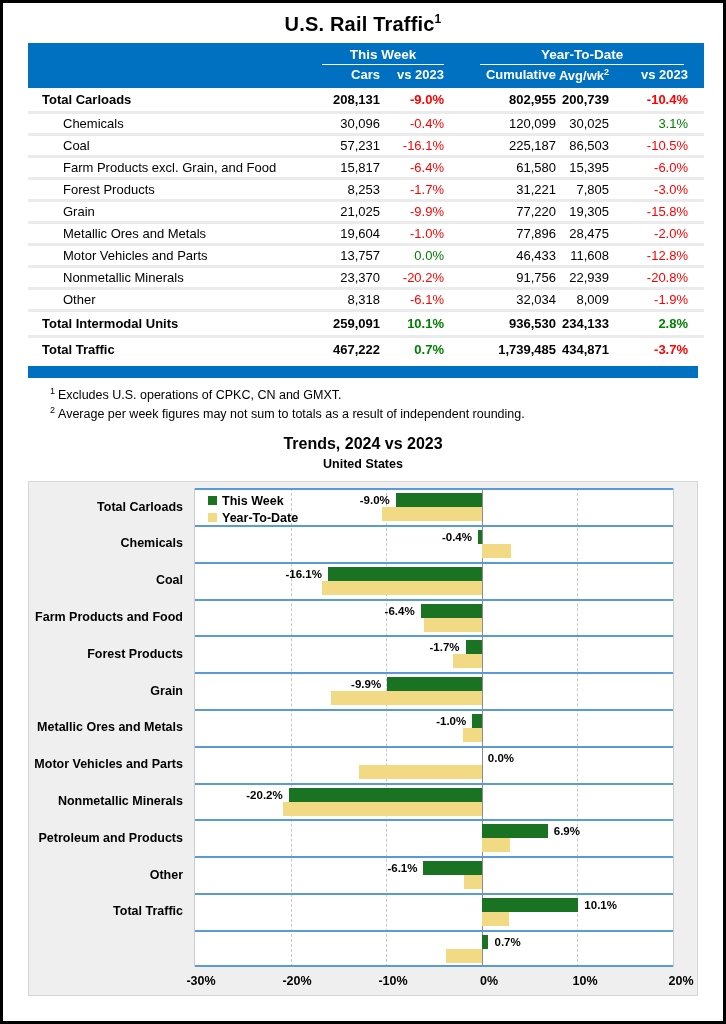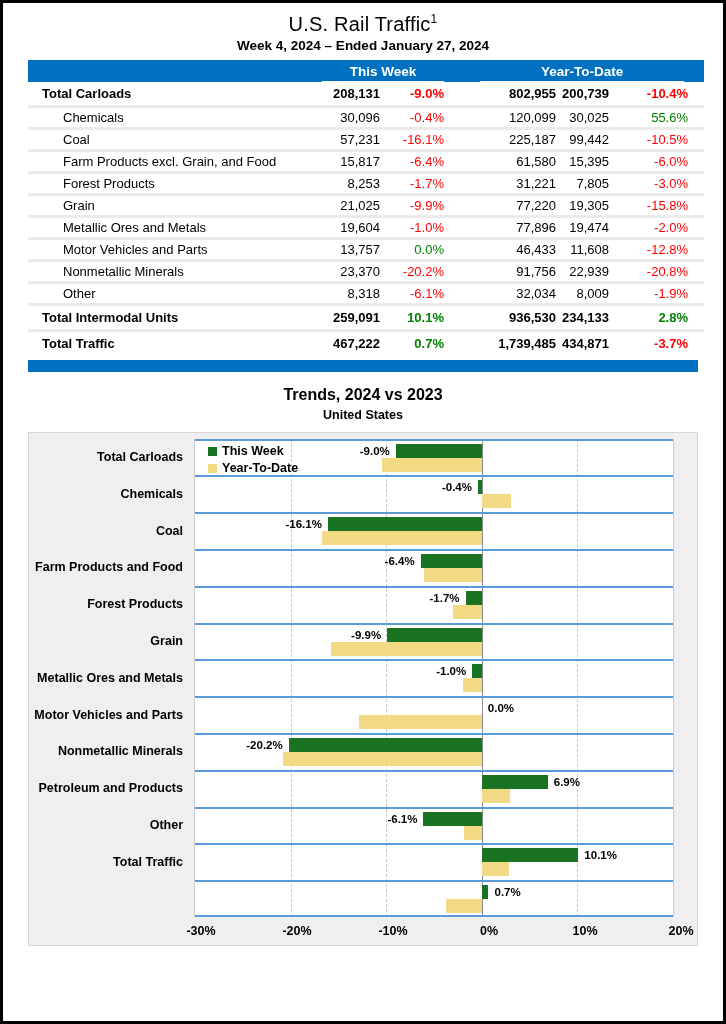--- a/index.html
+++ b/index.html
@@ -3,21 +3,21 @@
 <meta charset="utf-8">
 <style>
   * { margin:0; padding:0; box-sizing:border-box; }
   html,body { background:#fff; }
   body { font-family:"Liberation Sans", sans-serif; color:#000; }
   .page {
     position:relative; width:726px; height:1024px;
     border:3px solid #000; background:#fff; overflow:hidden;
   }
   
-  .page-title { text-align:center; font-size:20px; font-weight:normal; margin-top:9px; letter-spacing:.2px; }
+  .page-title { text-align:center; font-size:20px; font-weight:bold; margin-top:9px; letter-spacing:.2px; }
   .page-title sup { font-size:12px; }
   .page-subtitle { text-align:center; font-size:13.5px; font-weight:bold; margin-top:2px; }
   
   .table-wrap { margin:7px 25px 0 25px; }
   table { width:100%; border-collapse:collapse; font-size:13px; table-layout:fixed; }
   thead th { background:#0070C0; color:#fff; font-weight:bold; }
   th.group { font-size:13.5px; padding-top:4px; }
   th.group .u { display:block; border-bottom:1.5px solid #fff; padding-bottom:2px; text-align:center; }
   th.group.tw .u { margin-left:26px; }
   th.group.ytd .u { margin-right:4px; }
@@ -67,21 +67,20 @@
   .footer { position:absolute; left:0; right:0; bottom:0; height:21px; background:#0070C0;
             border-top:1px solid #00477d; color:#fff; font-weight:bold; font-size:13px;
             display:flex; align-items:center; justify-content:space-between; padding:0 8px 0 6px; }
 </style>
 </head>
 <body>
 
 <div class="page">
 
   <div class="page-title"><span>U.S. Rail Traffic</span><sup>1</sup></div>
-  <div class="page-subtitle">Week 4, 2024 – Ended January 27, 2024</div>
 
   <div class="table-wrap">
     <table>
       <colgroup>
         <col style="width:268px">
           <col style="width:84px">
           <col style="width:64px">
           <col style="width:36px">
         <col style="width:76px">
           <col style="width:53px">
@@ -93,49 +92,59 @@
           <th></th>
           <th colspan="2" class="group tw">
               <span class="u">This Week</span>
             </th>
           <th></th>
           <th colspan="3" class="group ytd">
               <span class="u">Year-To-Date</span>
             </th>
           <th></th>
         </tr>
+        <tr class="cols">
+          <th></th>
+          <th>Cars</th>
+          <th>vs 2023</th>
+          <th></th>
+          <th>Cumulative</th>
+          <th><span>Avg/wk</span><sup>2</sup></th>
+          <th>vs 2023</th>
+          <th></th>
+        </tr>
       </thead>
       <tbody>
           <tr class="total-row">
             <td class="lbl">Total Carloads</td>
             <td class="num">208,131</td>
             <td class="num neg">-9.0%</td>
             <td></td>
             <td class="num">802,955</td>
             <td class="num">200,739</td>
             <td class="num neg">-10.4%</td>
             <td></td>
           </tr>
           <tr>
             <td class="lbl indent">Chemicals</td>
             <td class="num">30,096</td>
             <td class="num neg">-0.4%</td>
             <td></td>
             <td class="num">120,099</td>
             <td class="num">30,025</td>
-            <td class="num pos">55.6%</td>
+            <td class="num pos">3.1%</td>
             <td></td>
           </tr>
           <tr>
             <td class="lbl indent">Coal</td>
             <td class="num">57,231</td>
             <td class="num neg">-16.1%</td>
             <td></td>
             <td class="num">225,187</td>
-            <td class="num">99,442</td>
+            <td class="num">86,503</td>
             <td class="num neg">-10.5%</td>
             <td></td>
           </tr>
           <tr>
             <td class="lbl indent">Farm Products excl. Grain, and Food</td>
             <td class="num">15,817</td>
             <td class="num neg">-6.4%</td>
             <td></td>
             <td class="num">61,580</td>
             <td class="num">15,395</td>
@@ -161,21 +170,21 @@
             <td class="num">19,305</td>
             <td class="num neg">-15.8%</td>
             <td></td>
           </tr>
           <tr>
             <td class="lbl indent">Metallic Ores and Metals</td>
             <td class="num">19,604</td>
             <td class="num neg">-1.0%</td>
             <td></td>
             <td class="num">77,896</td>
-            <td class="num">19,474</td>
+            <td class="num">28,475</td>
             <td class="num neg">-2.0%</td>
             <td></td>
           </tr>
           <tr>
             <td class="lbl indent">Motor Vehicles and Parts</td>
             <td class="num">13,757</td>
             <td class="num pos">0.0%</td>
             <td></td>
             <td class="num">46,433</td>
             <td class="num">11,608</td>
@@ -221,20 +230,24 @@
             <td class="num">434,871</td>
             <td class="num neg">-3.7%</td>
             <td></td>
           </tr>
         </tbody>
     </table>
   </div>
 
   <div class="blue-band"></div>
 
+  <div class="footnotes">
+    <div class="footnote"><sup>1</sup><span>Excludes U.S. operations of CPKC, CN and GMXT.</span></div>
+    <div class="footnote"><sup>2</sup><span>Average per week figures may not sum to totals as a result of independent rounding.</span></div>
+  </div>
 
   <div class="chart-title">Trends, 2024 vs 2023</div>
   <div class="chart-subtitle">United States</div>
 
   <div class="chart-box">
     <div class="chart-body">
       <div class="gutter">
           <div class="cat-label">Total Carloads</div>
           <div class="cat-label">Chemicals</div>
           <div class="cat-label">Coal</div>

